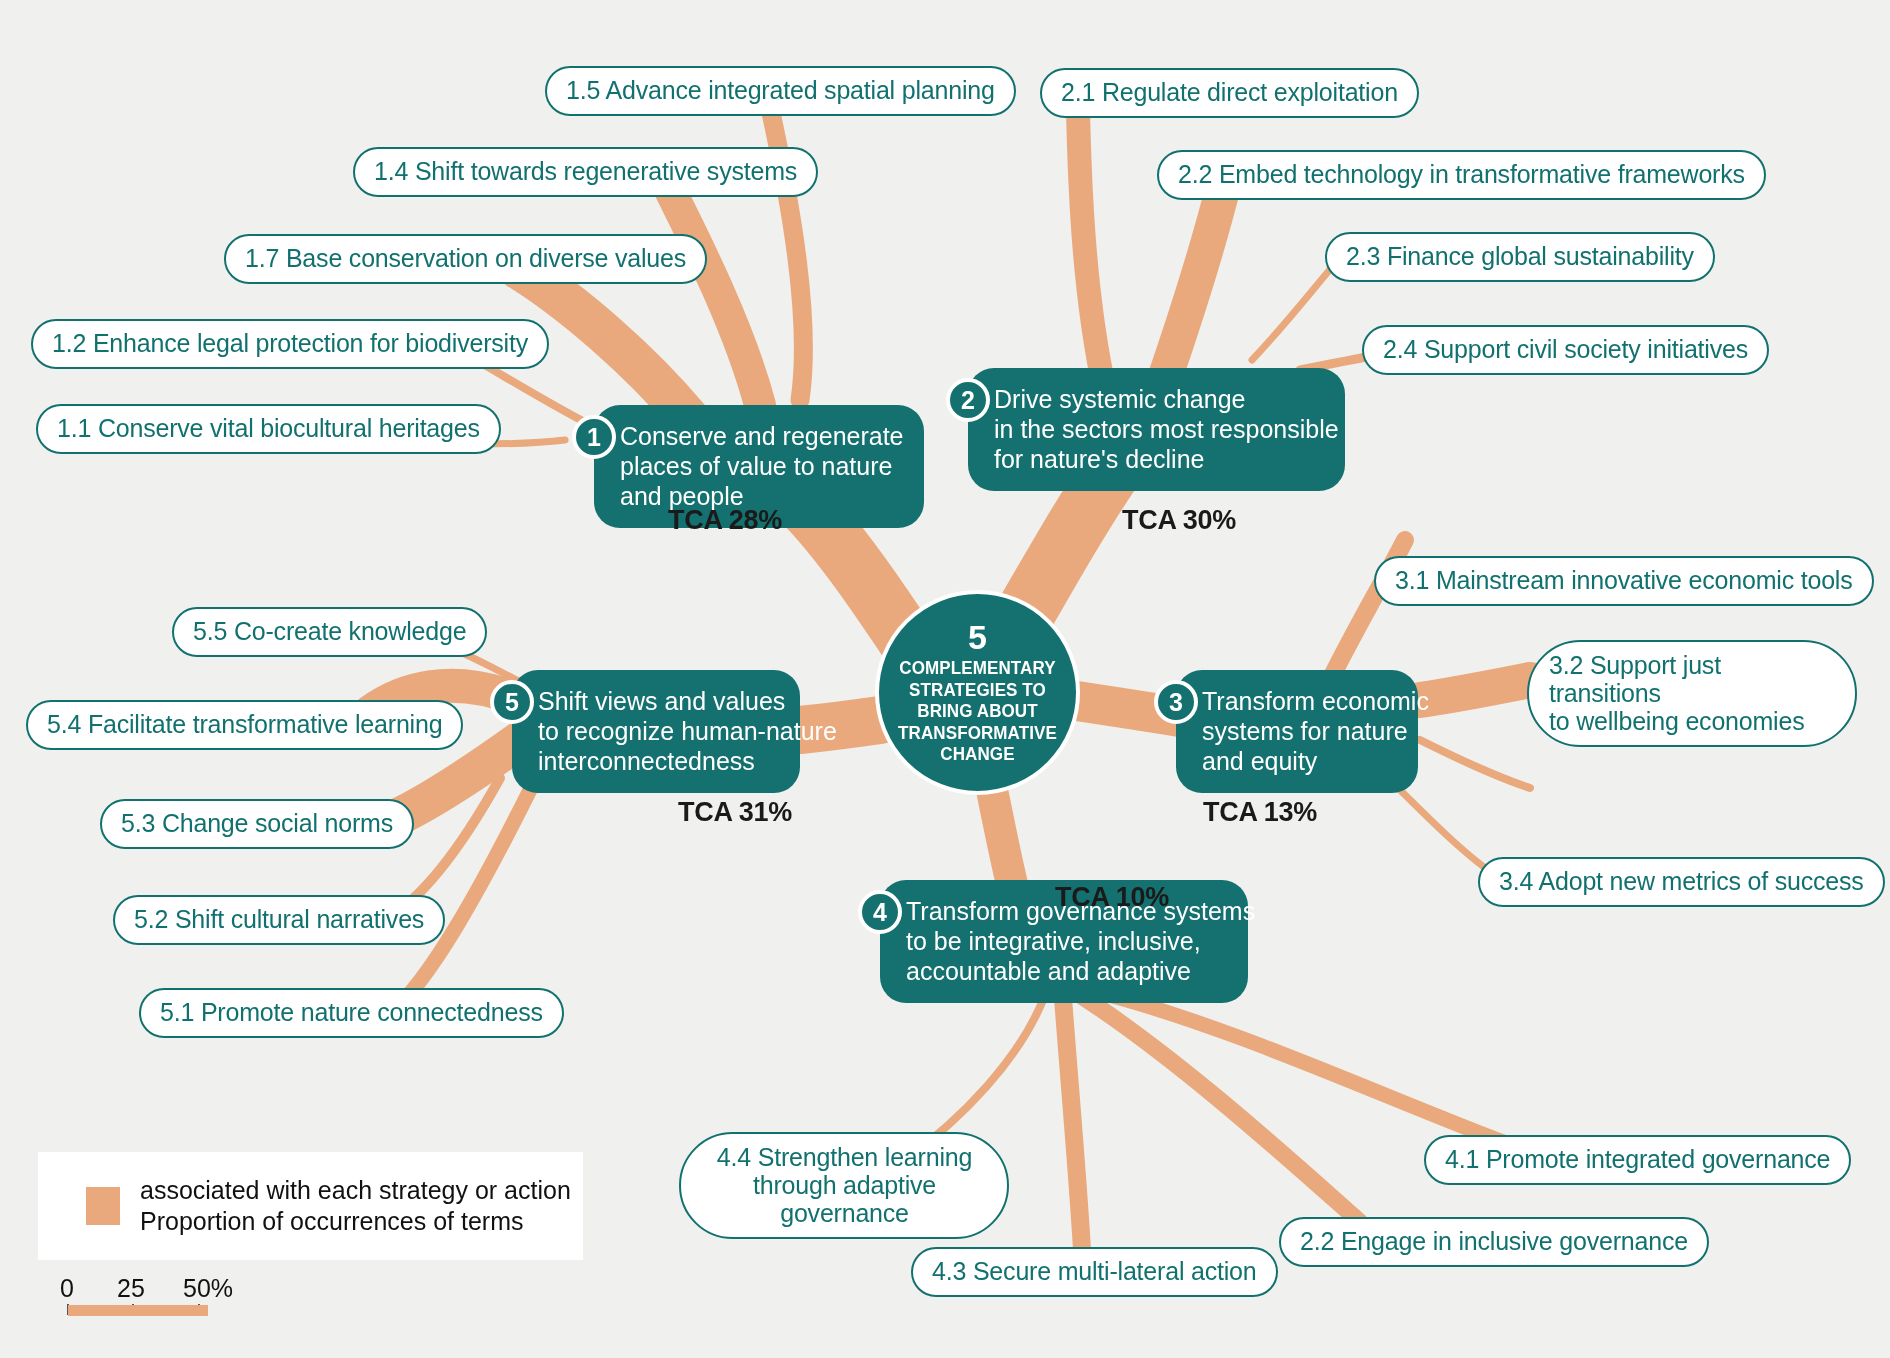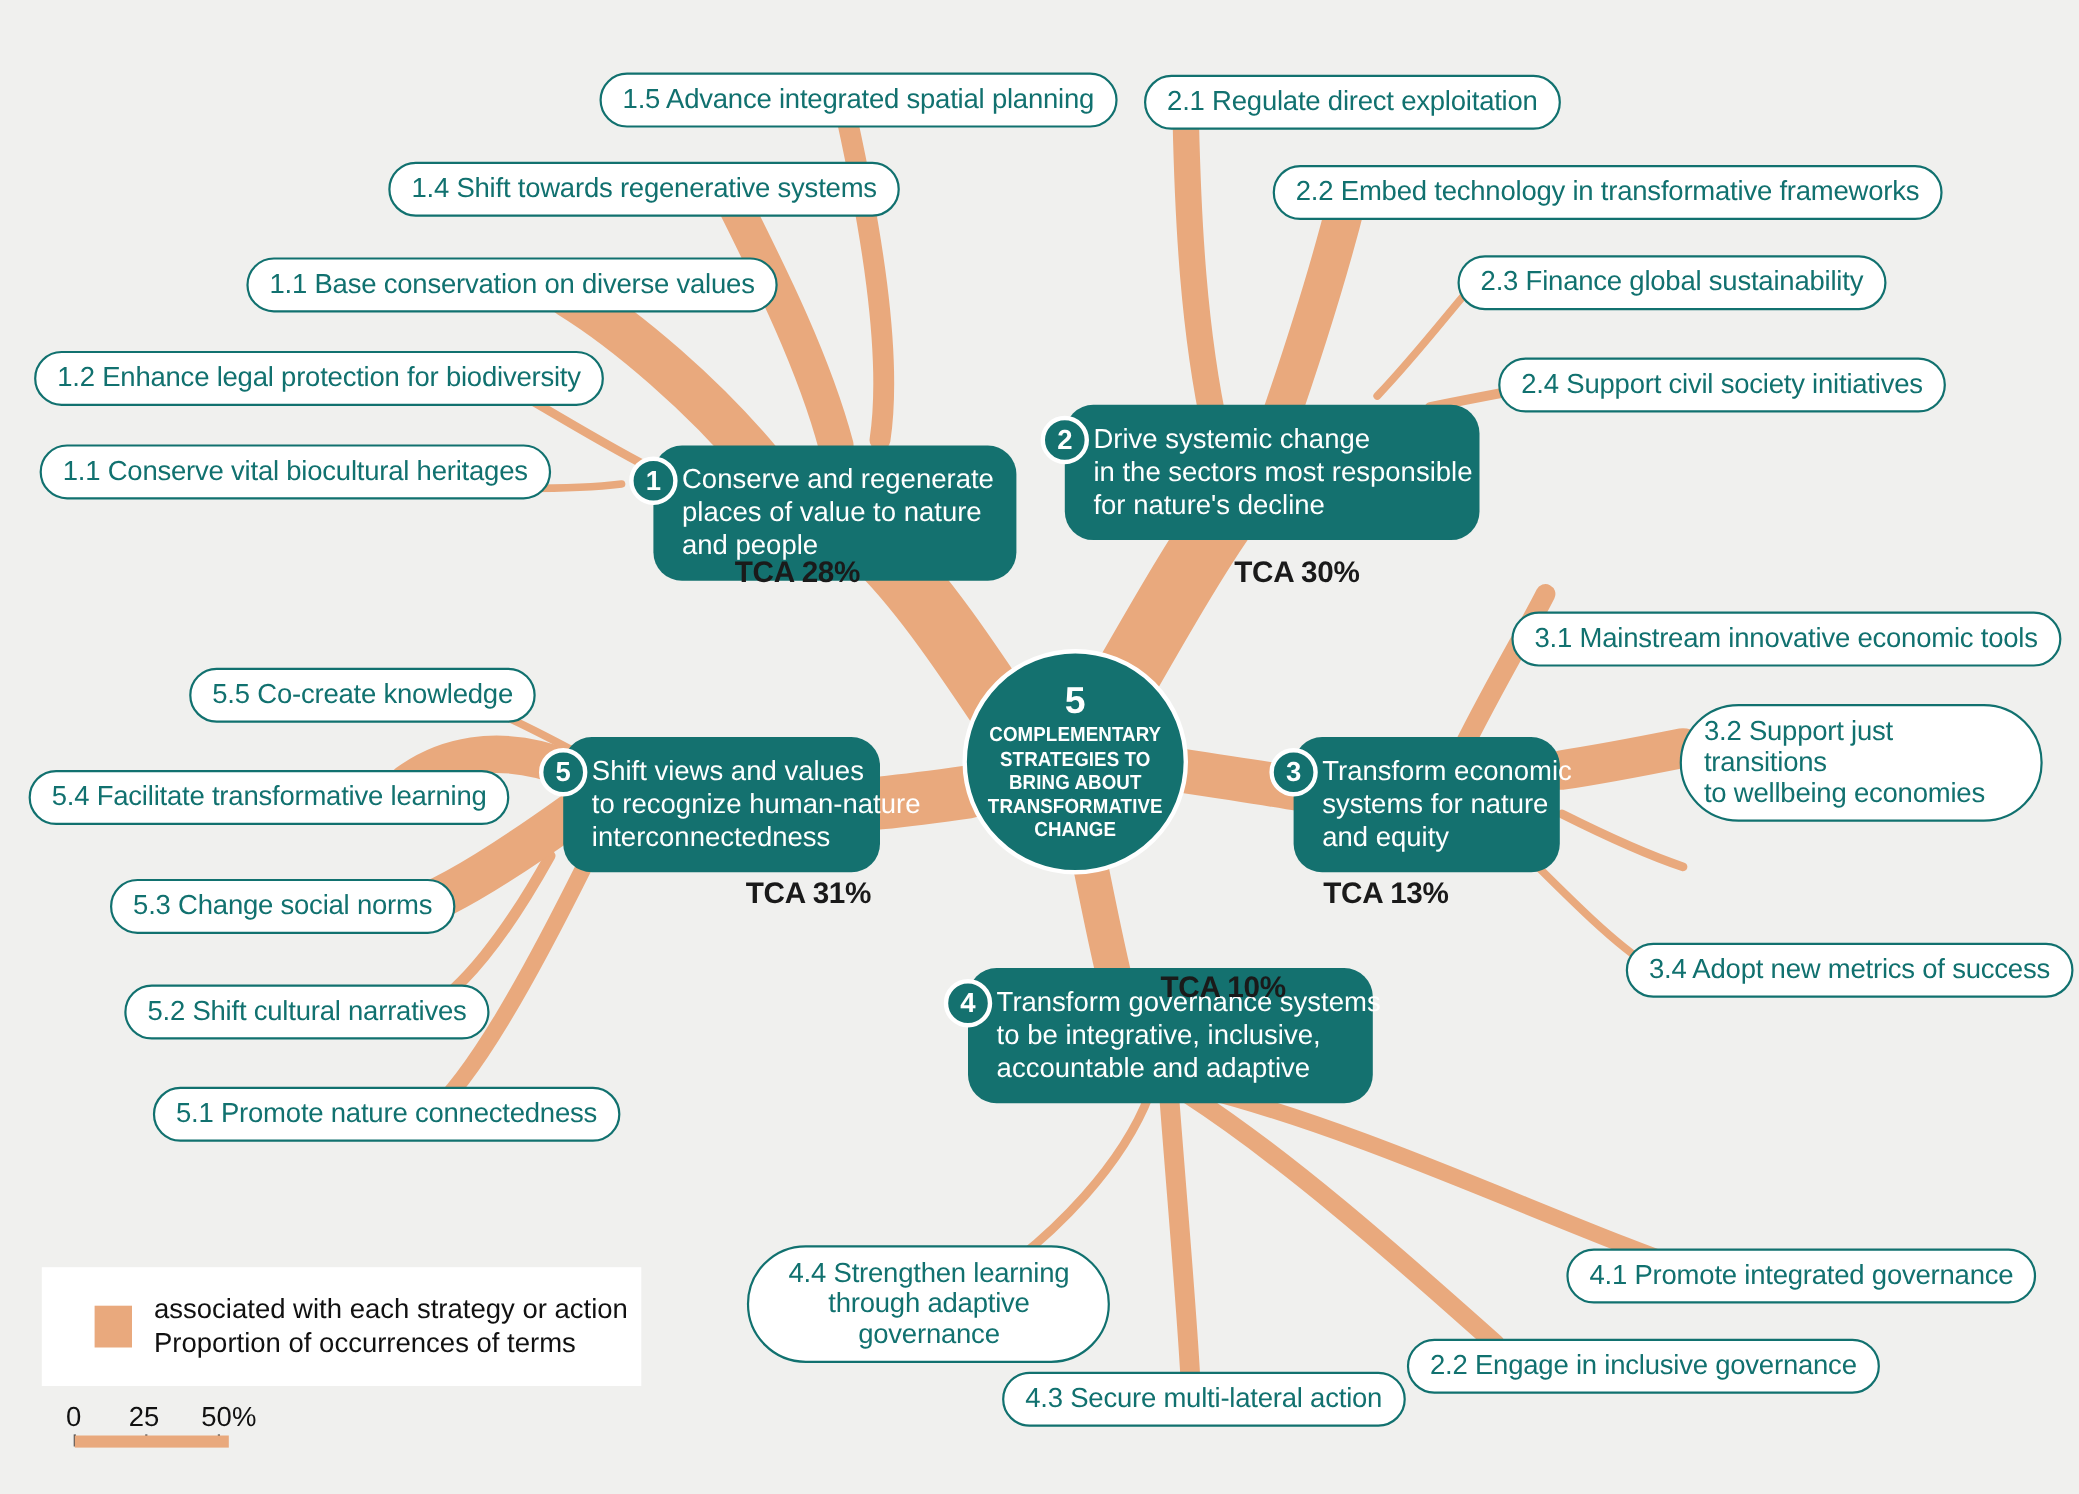--- a/index.html
+++ b/index.html
@@ -169,21 +169,21 @@
   </div>
 
   <div class="strategy" style="left:594px;top:405px;">
     <div class="badge" style="left:-22px;top:10px;">1</div>
     <div class="sbox" style="width:330px;border-bottom-left-radius:26px;">Conserve and regenerate<br>places of value to nature<br>and people</div>
   </div>
   <div class="tca" style="left:668px;top:505px;">TCA 28%</div>
 
   <div class="leaf" style="left:36px;top:404px;">1.1 Conserve vital biocultural heritages</div>
   <div class="leaf" style="left:31px;top:319px;">1.2 Enhance legal protection for biodiversity</div>
-  <div class="leaf" style="left:224px;top:234px;">1.1 Base conservation on diverse values</div>
+  <div class="leaf" style="left:224px;top:234px;">1.7 Base conservation on diverse values</div>
   <div class="leaf" style="left:353px;top:147px;">1.4 Shift towards regenerative systems</div>
   <div class="leaf" style="left:545px;top:66px;">1.5 Advance integrated spatial planning</div>
 
   <div class="strategy" style="left:968px;top:368px;">
     <div class="badge" style="left:-22px;top:10px;">2</div>
     <div class="sbox" style="width:377px;">Drive systemic change<br>in the sectors most responsible<br>for nature's decline</div>
   </div>
   <div class="tca" style="left:1122px;top:505px;">TCA 30%</div>
 
   <div class="leaf" style="left:1040px;top:68px;">2.1 Regulate direct exploitation</div>

